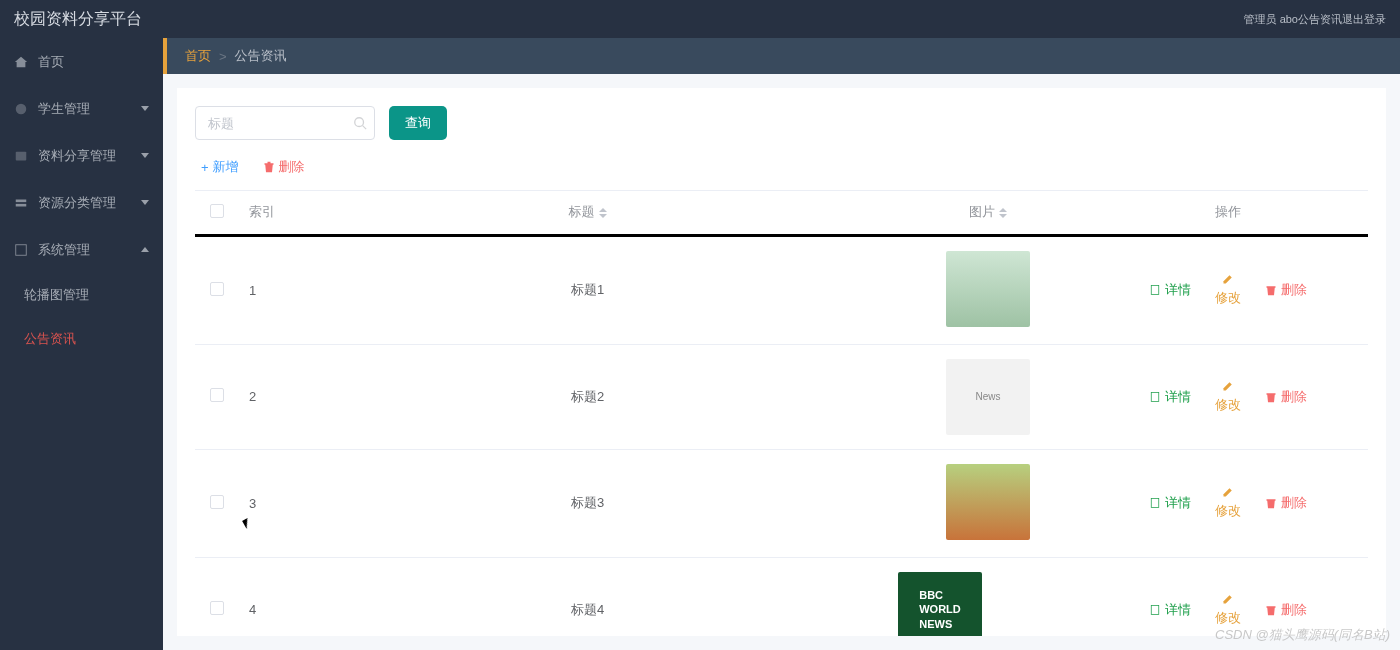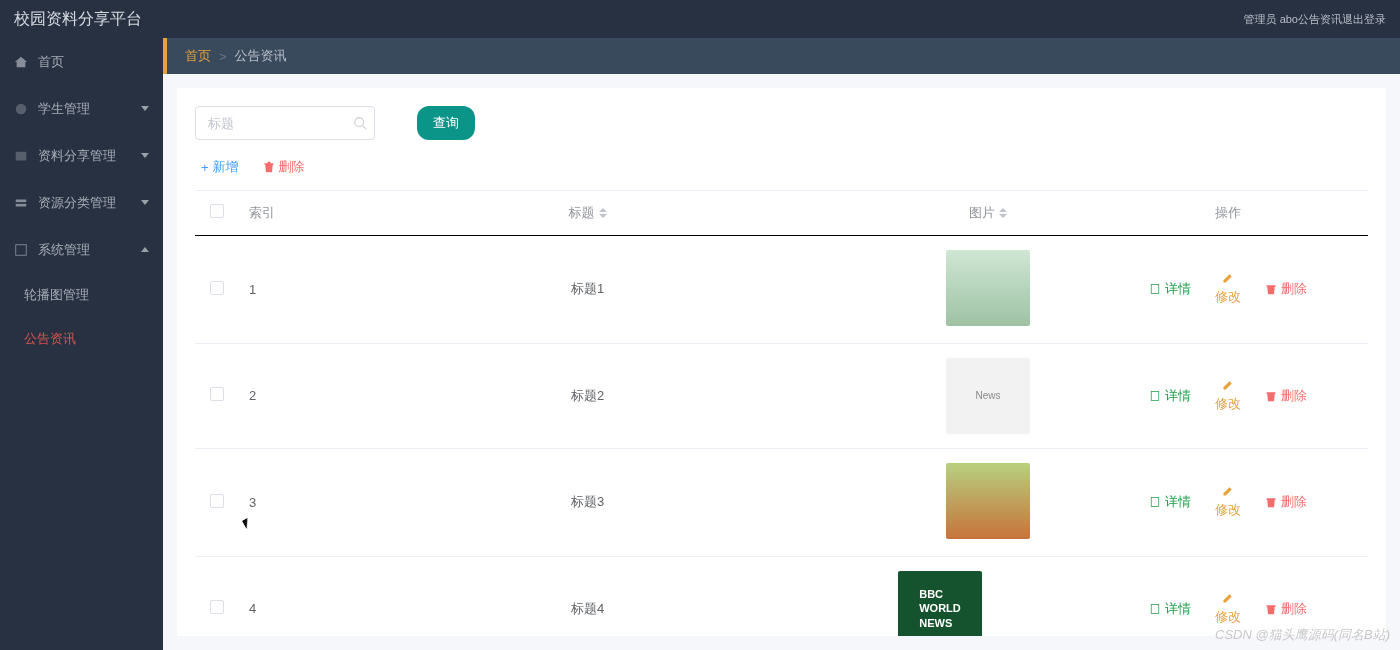--- a/index.html
+++ b/index.html
@@ -20,30 +20,30 @@
 .content { flex: 1; background: #f5f7fa; padding: 0 14px 14px 14px; overflow: hidden; display: flex; flex-direction: column; }
 .breadcrumb { background: #394a5d; height: 36px; display: flex; align-items: center; padding: 0 18px; font-size: 13px; color: #b9bfc8; margin: 0 -14px 14px -14px; border-left: 4px solid #e6a23c; }
 .breadcrumb .home { color: #e6a23c; font-weight: 500; }
 .breadcrumb .sep { margin: 0 8px; color: #6b7684; }
 .card { background: #fff; padding: 18px 18px 0 18px; flex: 1; overflow-y: auto; }
 .toolbar { display: flex; align-items: center; gap: 14px; margin-bottom: 18px; }
 .search-wrap { position: relative; }
 .search-input { width: 180px; height: 34px; border: 1px solid #dcdfe6; border-radius: 4px; padding: 0 30px 0 12px; font-size: 13px; outline: none; color: #606266; }
 .search-input::placeholder { color: #c0c4cc; }
 .search-icon { position: absolute; right: 8px; top: 50%; transform: translateY(-50%); width: 14px; height: 14px; opacity: 0.4; }
-.btn { padding: 0 16px; height: 34px; border-radius: 12px; border: none; cursor: pointer; font-size: 13px; display: inline-flex; align-items: center; margin-left: 28px; }
+.btn { padding: 0 16px; height: 34px; border-radius: 5px; border: none; cursor: pointer; font-size: 13px; display: inline-flex; align-items: center; }
 .btn-primary { background: #0b9588; color: #fff; }
 .actions-bar { display: flex; gap: 24px; padding: 0 6px 14px 6px; border-bottom: 1px solid #ebeef5; margin-bottom: 0; }
 .link-btn { display: inline-flex; align-items: center; gap: 4px; cursor: pointer; font-size: 13px; }
 .link-blue { color: #409eff; }
 .link-red { color: #f56c6c; }
 .link-green { color: #1e9f4b; }
 .link-orange { color: #e6a23c; flex-direction: column; }
 table { width: 100%; border-collapse: collapse; }
-th { height: 44px; background: #fff; font-weight: 500; color: #909399; font-size: 13px; border-bottom: 1px solid #000000; padding: 0 10px; text-align: center; }
+th { height: 44px; background: #fff; font-weight: 500; color: #909399; font-size: 13px; border-bottom: 3px solid #000000; padding: 0 10px; text-align: center; }
 th.check-col { width: 44px; }
 th.idx-col { width: 48px; text-align: left; }
 td { padding: 14px 10px; border-bottom: 1px solid #ebeef5; text-align: center; font-size: 13px; color: #606266; }
 td.idx { text-align: left; }
 .chk { width: 14px; height: 14px; border: 1px solid #dcdfe6; border-radius: 2px; display: inline-block; cursor: pointer; }
 .thumb { width: 84px; height: 76px; background: #e0e4ea; display: inline-flex; align-items: center; justify-content: center; font-size: 10px; color: #888; border-radius: 2px; overflow: hidden; }
 .row-actions { display: flex; justify-content: center; gap: 24px; }
 .sort-ic { display: inline-flex; flex-direction: column; margin-left: 4px; vertical-align: middle; }
 .sort-ic::before, .sort-ic::after { content: ""; width: 0; height: 0; border-left: 4px solid transparent; border-right: 4px solid transparent; }
 .sort-ic::before { border-bottom: 4px solid #c0c4cc; margin-bottom: 2px; }

